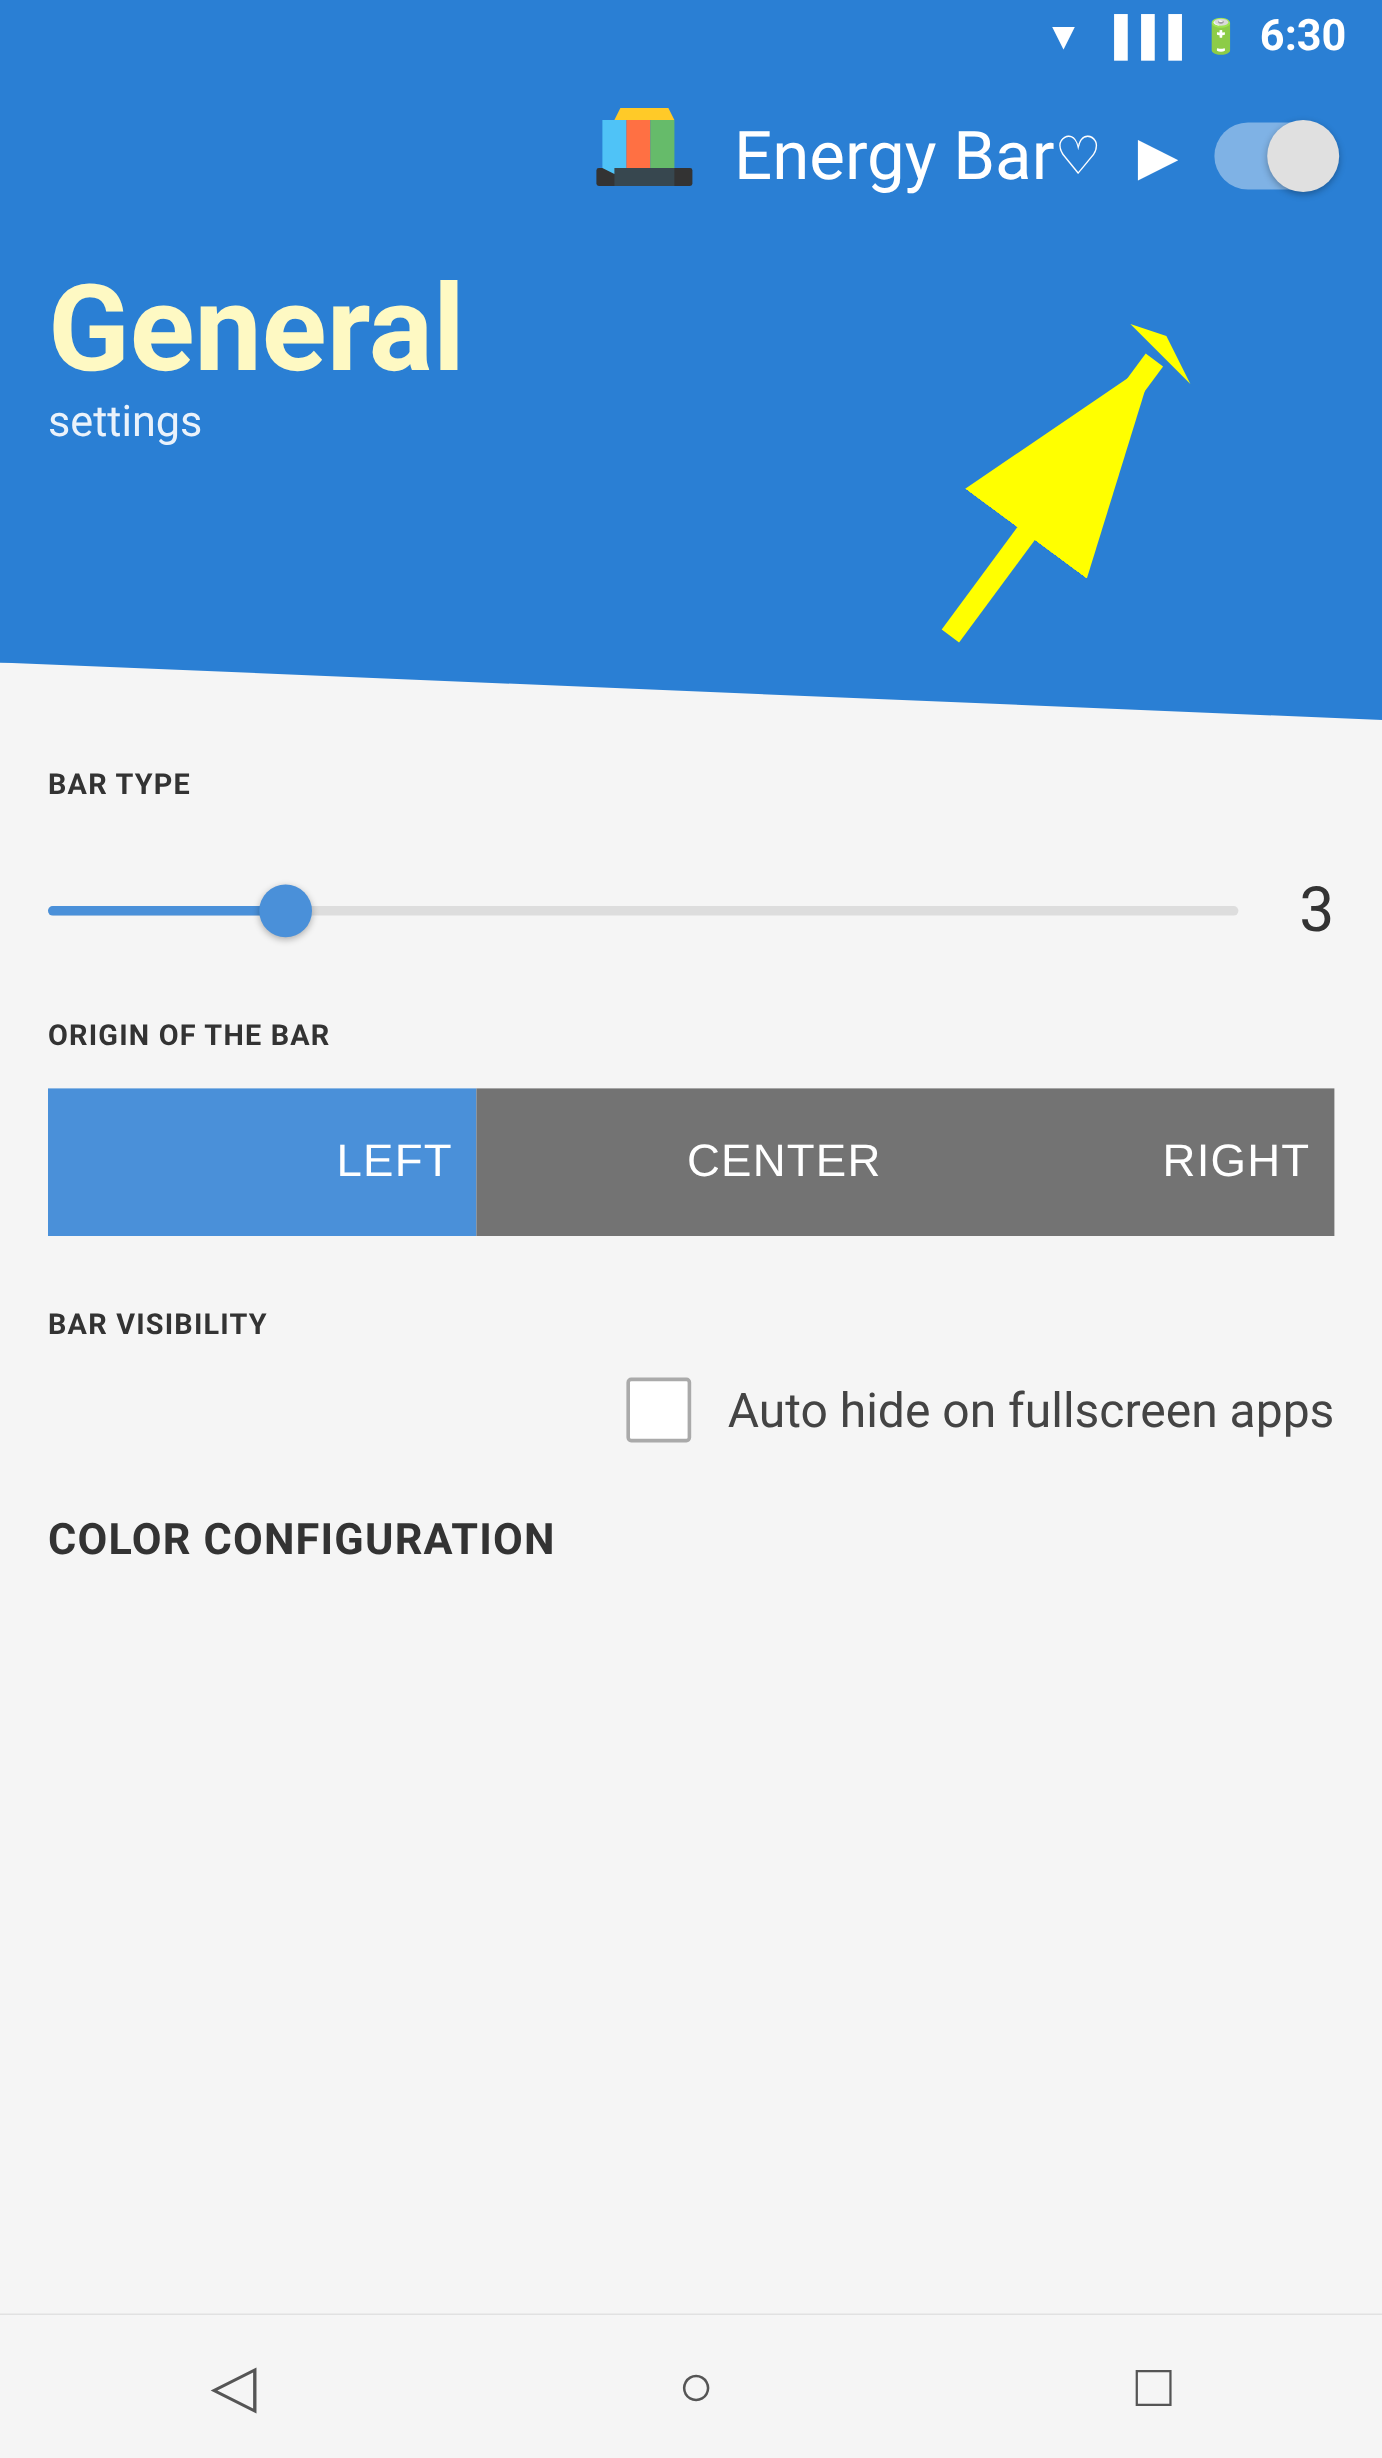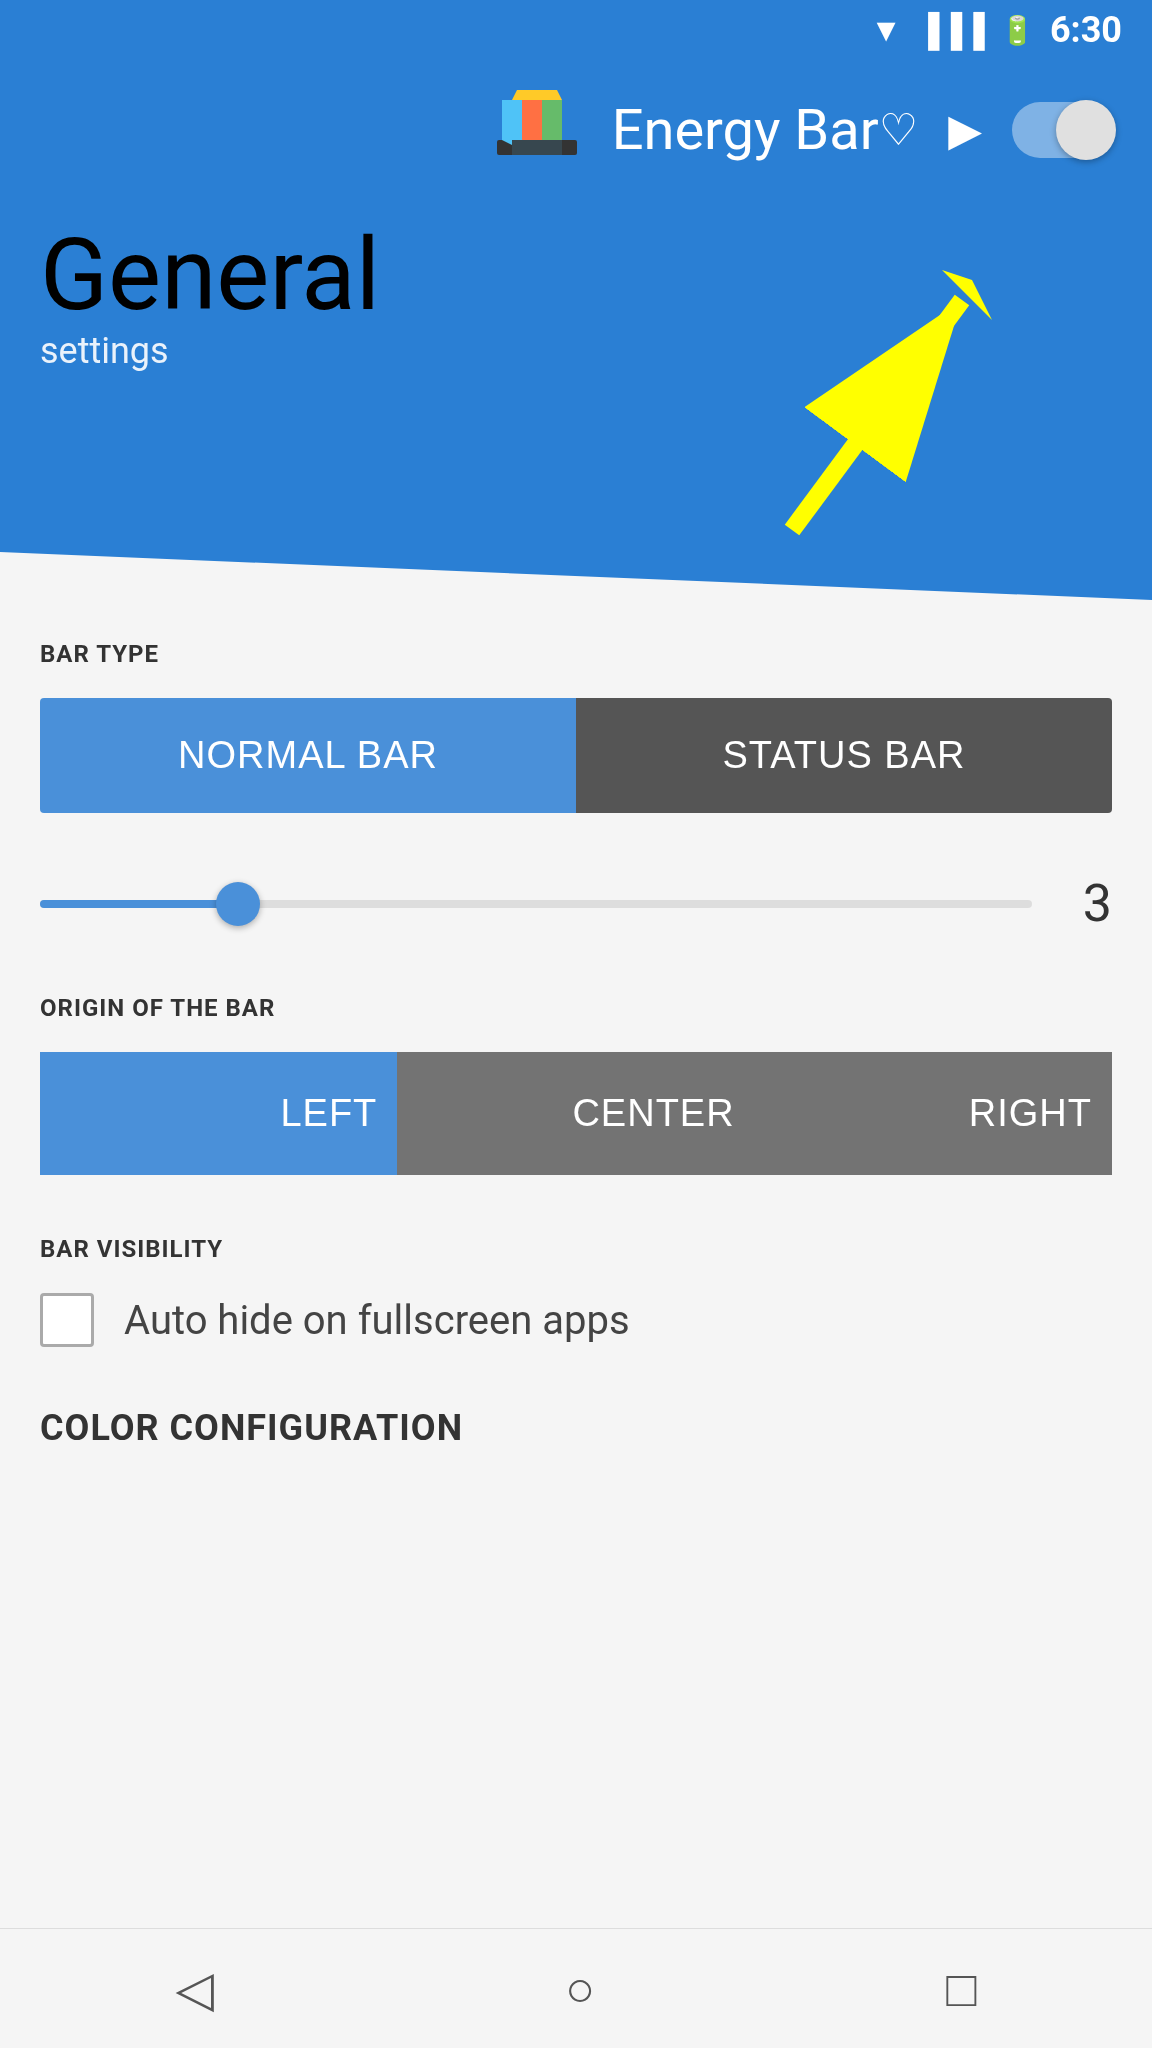--- a/index.html
+++ b/index.html
@@ -107,23 +107,23 @@
     
     .hero {
       width: 100%;
       background: #2a7fd4;
       padding: 40px 40px 100px 40px;
       position: relative;
       height: 420px;
     }
 
     .hero-title {
-      color: #000000;
+      color: #fef9c3;
       font-size: 100px;
-      font-weight: 400;
+      font-weight: 700;
       line-height: 1.1;
     }
 
     .hero-subtitle {
       color: rgba(255,255,255,0.9);
       font-size: 36px;
       font-weight: 400;
     }
 
     
@@ -261,20 +261,21 @@
     .btn-three.inactive {
       background: #737373;
     }
 
     
     .checkbox-item {
       display: flex;
       align-items: center;
       gap: 30px;
       cursor: pointer;
+      justify-content: flex-end;
     }
 
     .checkbox-box {
       width: 54px;
       height: 54px;
       border: 3px solid #aaa;
       border-radius: 4px;
       background: white;
       display: flex;
       align-items: center;
@@ -369,24 +370,20 @@
 
       <polygon points="210,10 260,60 240,20" fill="#ffff00"></polygon>
     </svg>
   </div>
 </div>
 
 <div class="content">
 
   <div class="section">
     <div class="section-label">BAR TYPE</div>
-    <div class="button-group">
-      <button class="btn-option active">NORMAL BAR</button>
-      <button class="btn-option inactive">STATUS BAR</button>
-    </div>
   </div>
 
   <div class="section">
     <div class="slider-container">
       <div class="slider-track">
         <div class="slider-fill"></div>
         <div class="slider-thumb"></div>
       </div>
       <div class="slider-value">3</div>
     </div>

